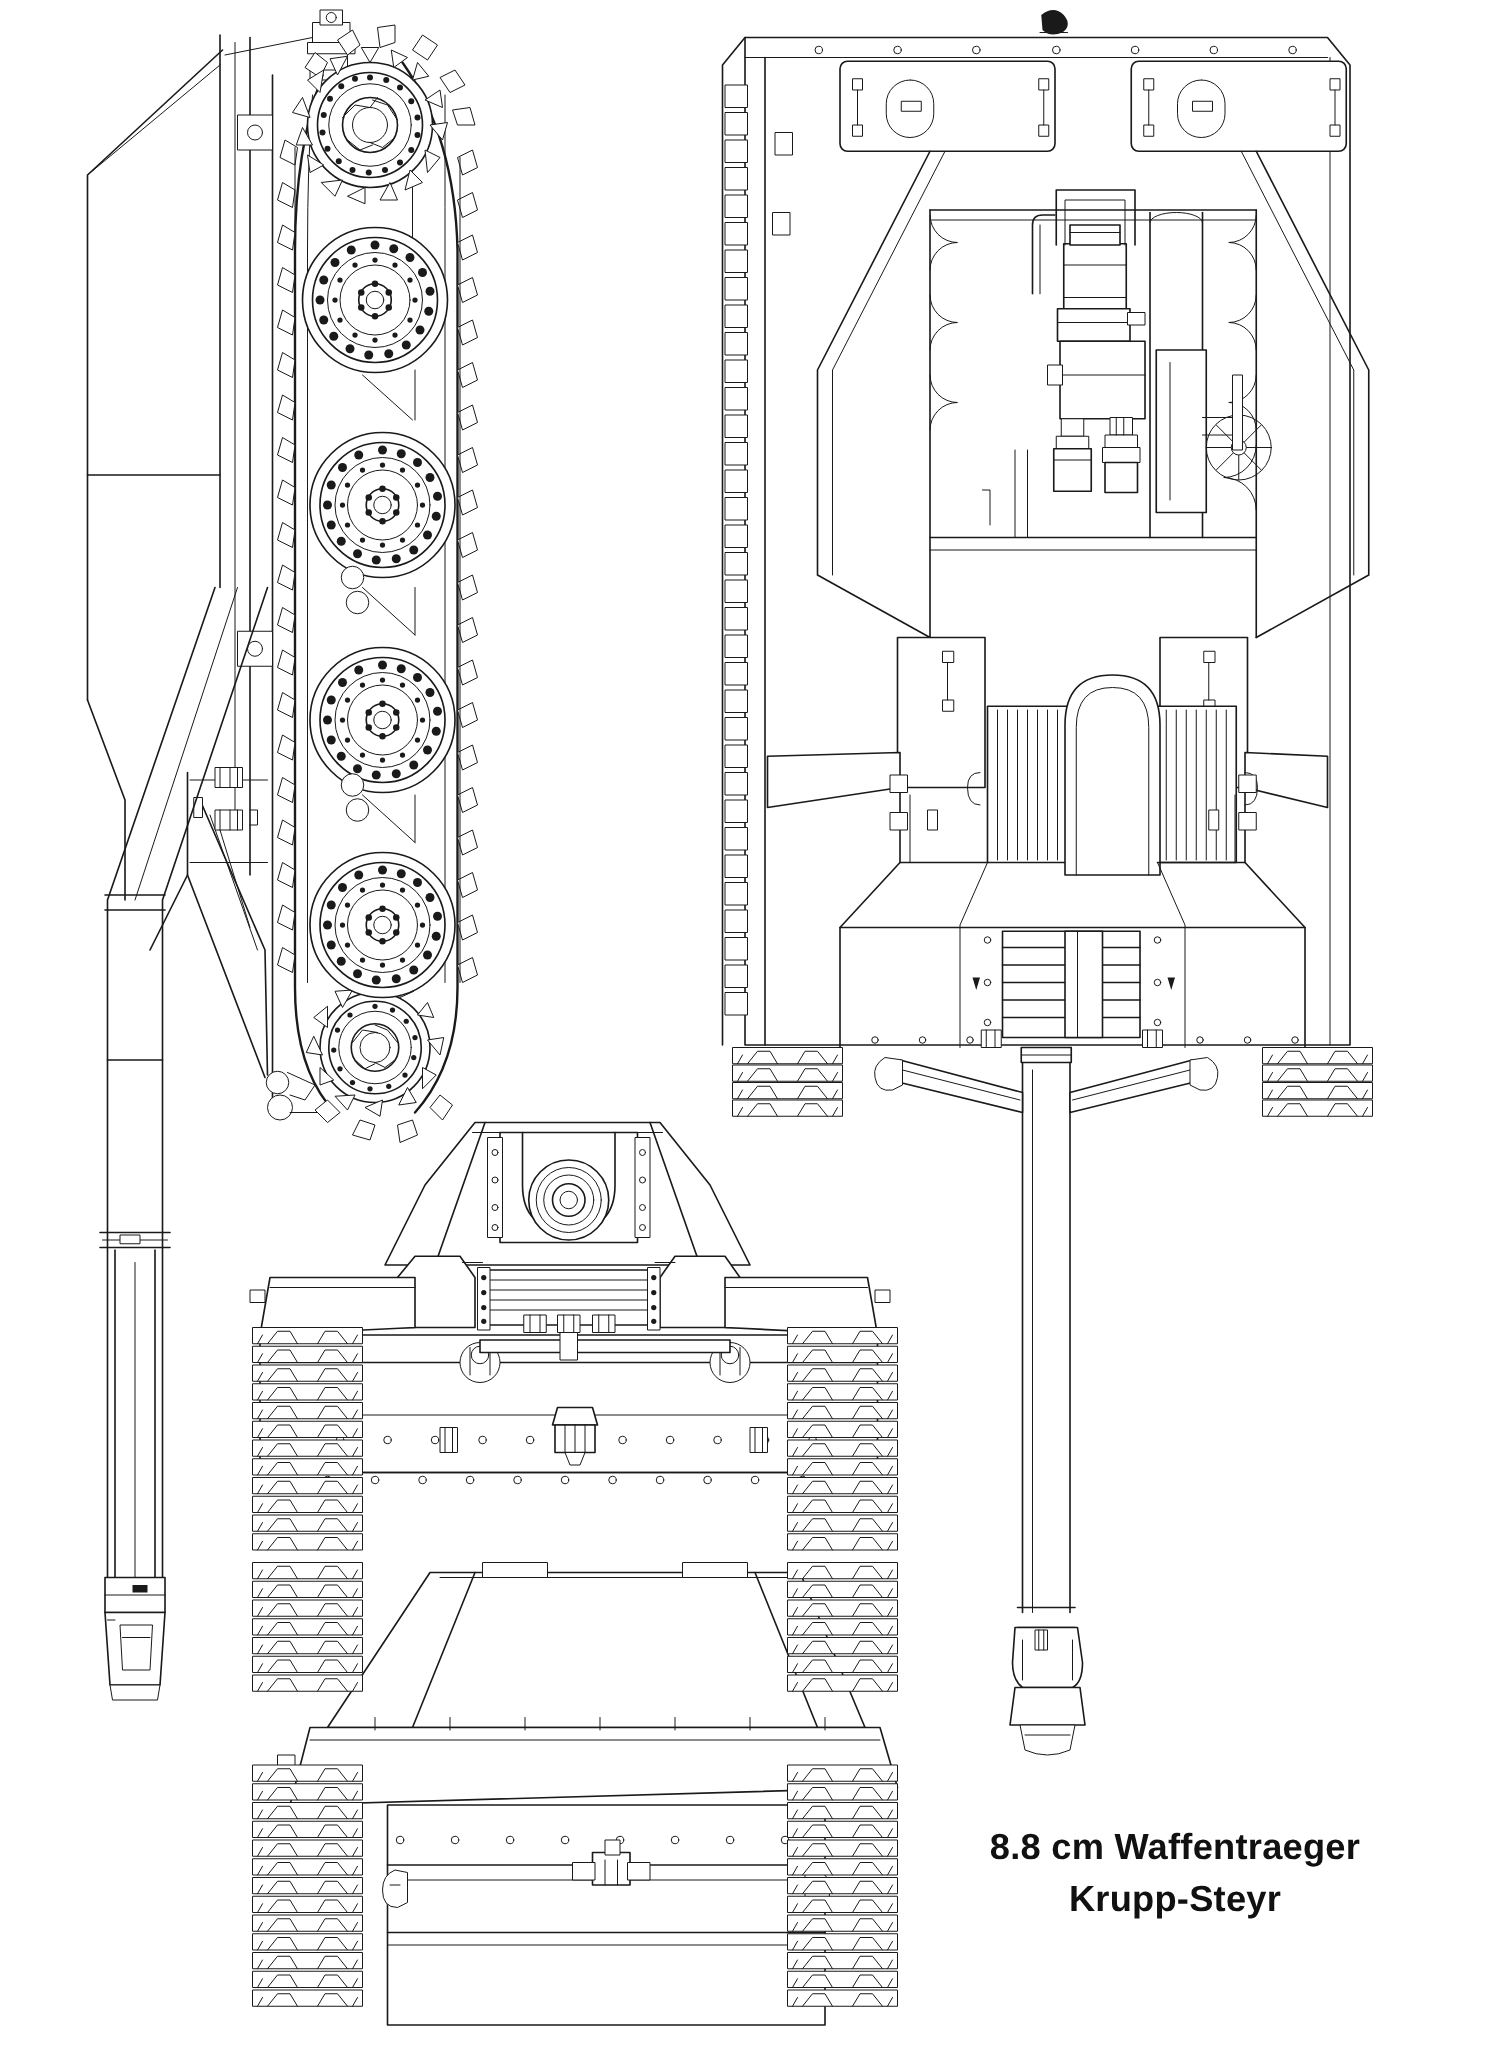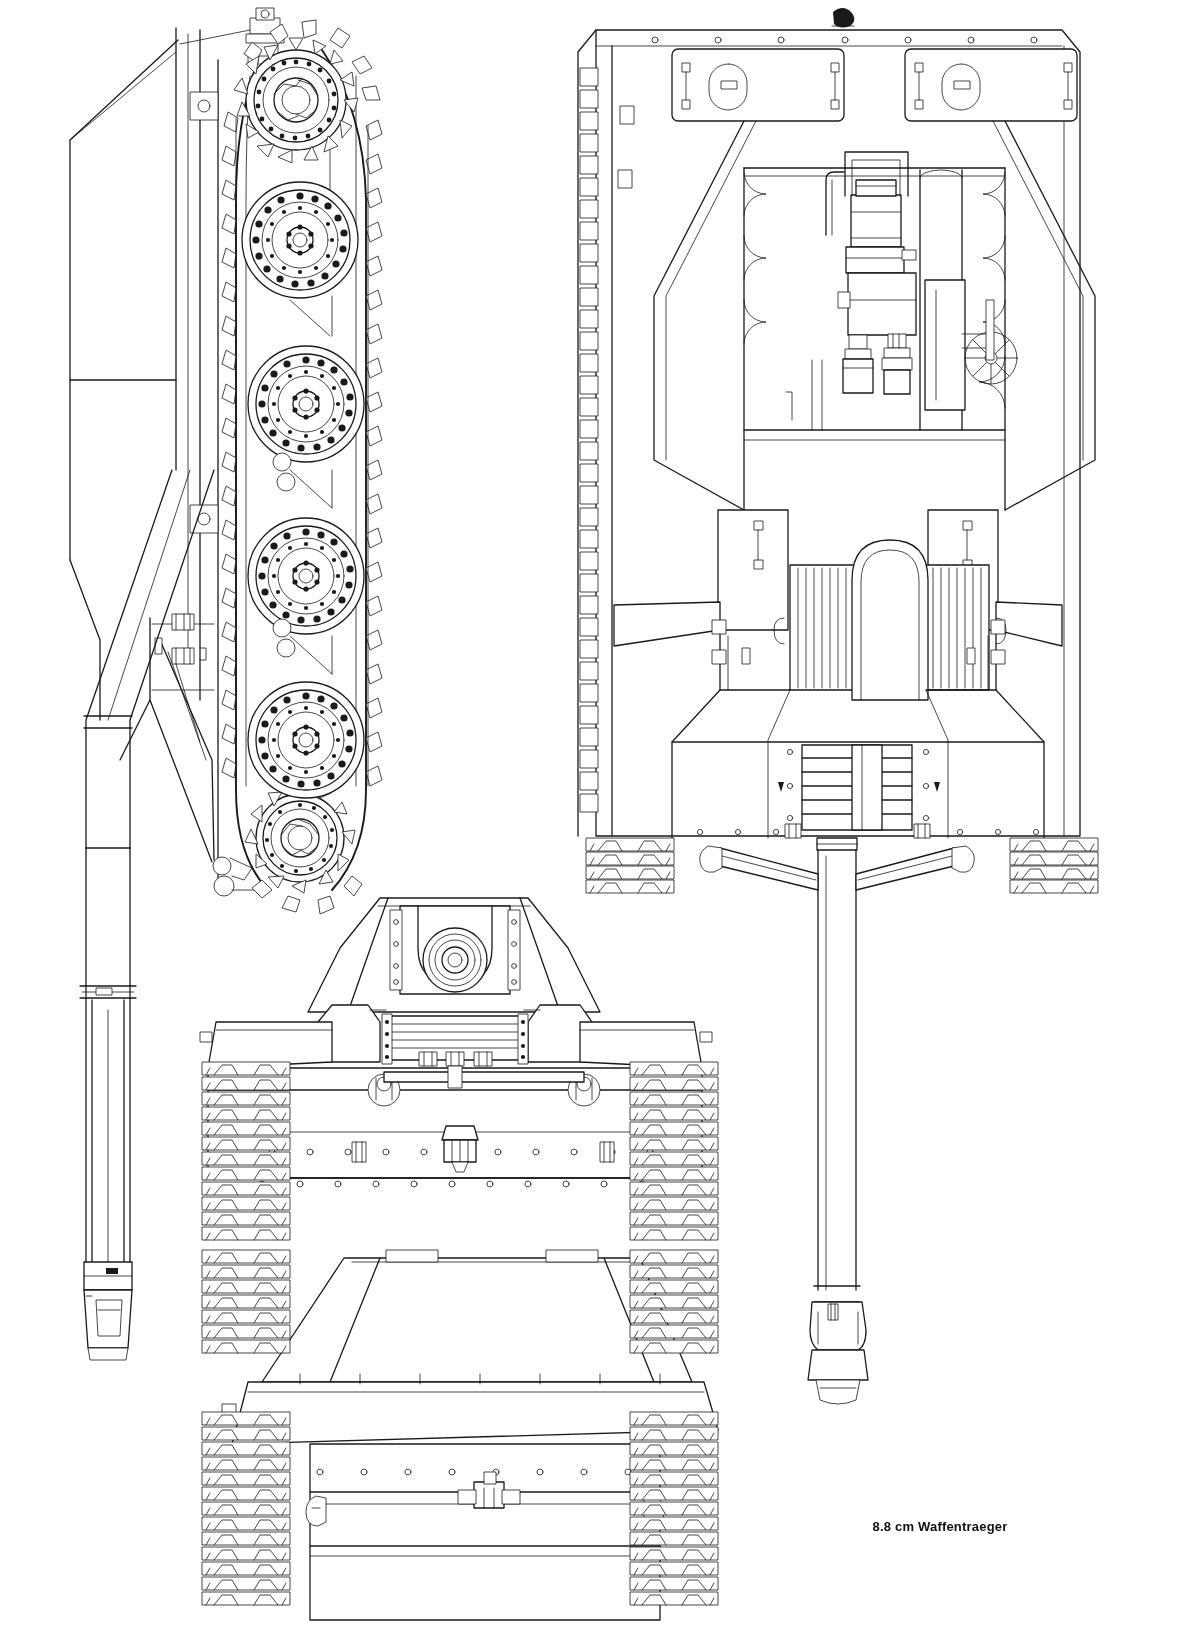--- a/index.html
+++ b/index.html
@@ -984,17 +984,18 @@
       <use href="#shoeH" x="0" y="120"></use>
           <use href="#shoeH" x="0" y="135"></use>
       <use href="#shoeH" x="0" y="150"></use>
           <use href="#shoeH" x="0" y="165"></use>
       <use href="#shoeH" x="0" y="180"></use>
     </g>
   </g>
 
 </svg>
 
-<div class="caption-block" id="caption" style="left:760px; top:1518px; width:360px; font-size:13px;">
+<div class="caption-block" id="caption" style="left:760px; top:1457px; width:360px; font-size:29px;">
   <span class="caption-line">8.8 cm Waffentraeger</span>
+  <span class="caption-line">Krupp-Steyr</span>
 </div>
 
 </div>
 
 </body></html>

